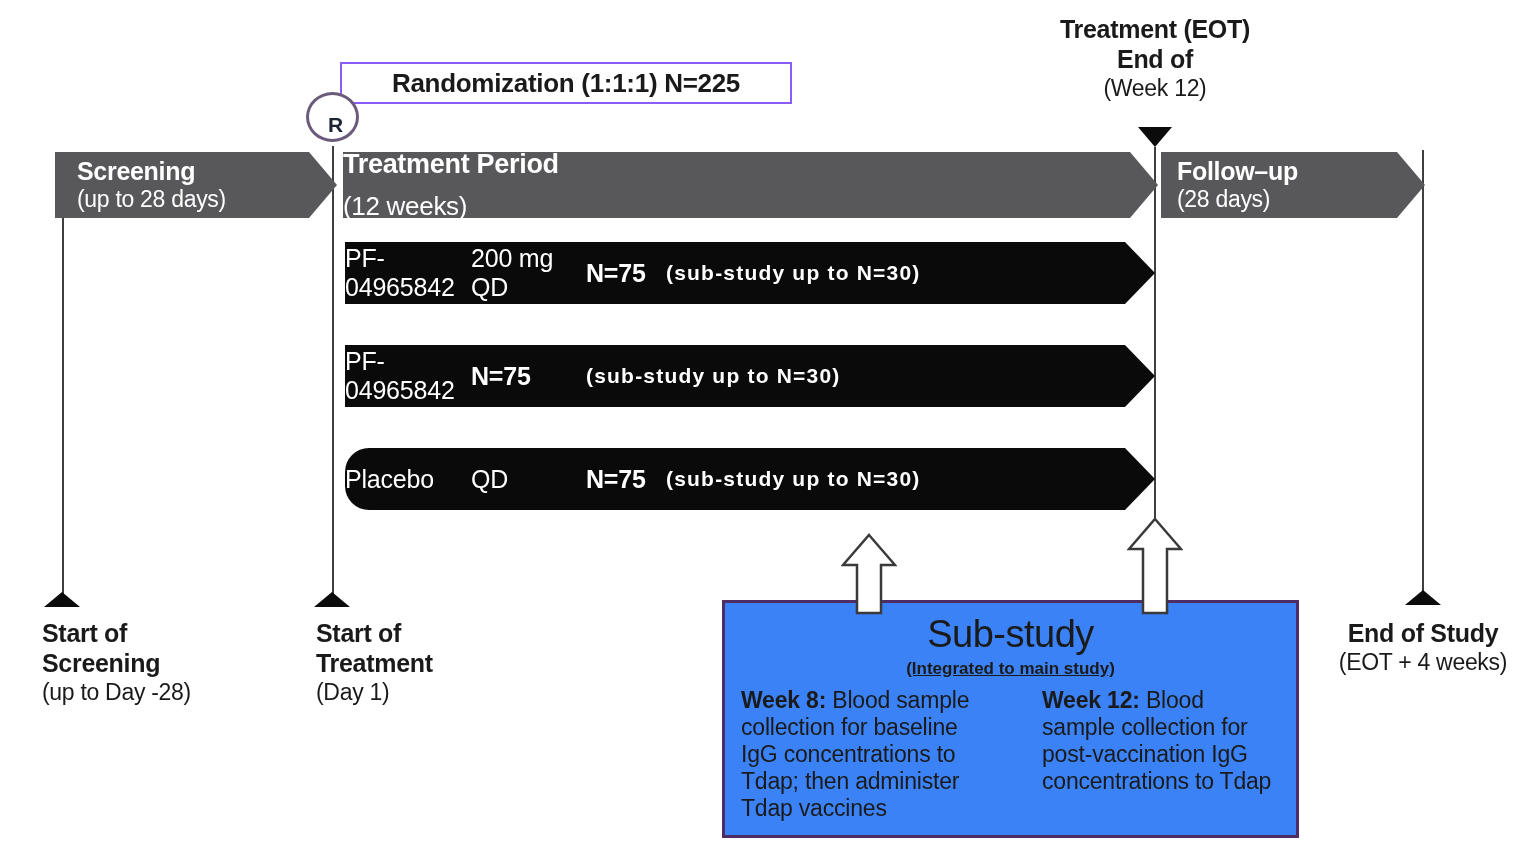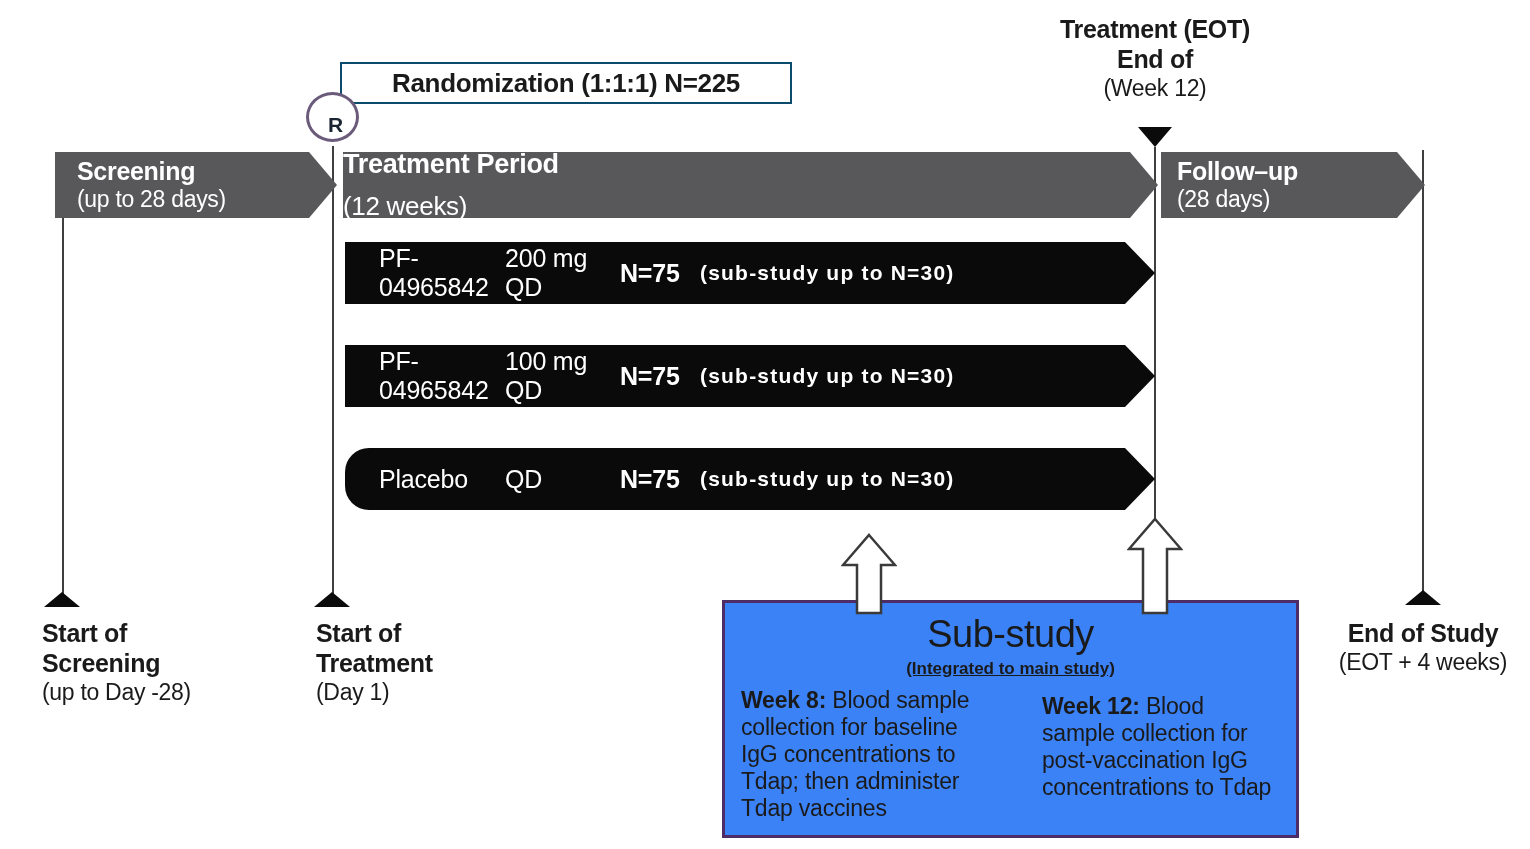--- a/index.html
+++ b/index.html
@@ -17,32 +17,32 @@
   .chev .l1{font-weight:bold;font-size:25px;line-height:29px;}
   .chev .l2{font-size:23px;line-height:27px;}
   .chev-center{align-items:flex-start;gap:14px;}
   .chev-center .l1{font-size:27px;}
   .chev-center .l2{font-size:26px;}
   
   .arm{
     position:absolute;left:345px;width:810px;height:62px;background:#0a0a0a;color:#ffffff;
     clip-path:polygon(0 0, calc(100% - 30px) 0, 100% 50%, calc(100% - 30px) 100%, 0 100%);
     display:grid;grid-template-columns:126px 115px 80px 1fr;align-items:center;
-    padding-left:34px;box-sizing:border-box;letter-spacing:-0.2px;
+    box-sizing:border-box;letter-spacing:-0.2px;
   }
   .arm .name,.arm .dose{font-size:25px;}
   .arm .n{font-size:25px;font-weight:bold;}
   .arm .sub{font-size:21px;font-weight:bold;letter-spacing:1.2px;white-space:nowrap;}
   
   .vline{position:absolute;width:2px;background:#3f3f3f;}
   .tri-up{position:absolute;width:0;height:0;border-left:18px solid transparent;border-right:18px solid transparent;border-bottom:15px solid #0b0b0b;}
   .tri-down{position:absolute;width:0;height:0;border-left:17px solid transparent;border-right:17px solid transparent;border-top:20px solid #0b0b0b;}
   
   .rand-box{
-    position:absolute;left:340px;top:62px;width:448px;height:38px;border:2px solid #0c4a6e;background:#ffffff;
+    position:absolute;left:340px;top:62px;width:448px;height:38px;border:2px solid #8b5cf6;background:#ffffff;
     display:flex;align-items:center;justify-content:center;font-weight:bold;font-size:26px;letter-spacing:-0.3px;
   }
   .r-circle{
     position:absolute;left:306px;top:92px;width:53px;height:50px;border:3px solid #6b5b7b;border-radius:50%;
     background:#ffffff;display:flex;align-items:flex-end;justify-content:center;box-sizing:border-box;z-index:3;
   }
   .r-circle span{font-weight:bold;font-size:21px;color:#1b2433;line-height:1;padding-bottom:4px;padding-left:6px;}
   
   .ms{position:absolute;letter-spacing:-0.3px;}
   .ms .b{font-weight:bold;font-size:25px;line-height:30px;}
@@ -51,21 +51,21 @@
   
   .substudy{
     position:absolute;left:722px;top:600px;width:577px;height:238px;border:3px solid #4e2d66;background:#3b82f6;
     box-sizing:border-box;z-index:1;
   }
   .substudy .title{font-size:38px;text-align:center;margin-top:10px;letter-spacing:-0.5px;}
   .substudy .subtitle{font-size:17px;font-weight:bold;text-align:center;text-decoration:underline;margin-top:3px;}
   .substudy .cols{display:flex;justify-content:space-between;padding:8px 16px 0 16px;}
   .substudy .col{font-size:23px;line-height:27px;letter-spacing:-0.2px;}
   .substudy .col.left{width:252px;}
-  .substudy .col.right{width:238px;margin-top:6px;}
+  .substudy .col.right{width:238px;}
   .substudy .wk{font-weight:bold;}
   
   .uparrow{position:absolute;z-index:5;}
 </style>
 </head>
 <body>
 
 <div id="stage">
 
   <div class="rand-box">
@@ -103,21 +103,20 @@
   </div>
 
   <div class="arm" style="top:242px;">
     <span class="name">PF-04965842</span>
     <span class="dose">200 mg QD</span>
     <span class="n">N=75</span>
     <span class="sub">(sub-study up to N=30)</span>
   </div>
   <div class="arm" style="top:345px;">
     <span class="name">PF-04965842</span>
-    <span class="dose">100 mg QD</span>
     <span class="n">N=75</span>
     <span class="sub">(sub-study up to N=30)</span>
   </div>
   <div class="arm" style="top:448px;border-radius:24px;">
     <span class="name">Placebo</span>
     <span class="dose">QD</span>
     <span class="n">N=75</span>
     <span class="sub">(sub-study up to N=30)</span>
   </div>
 

